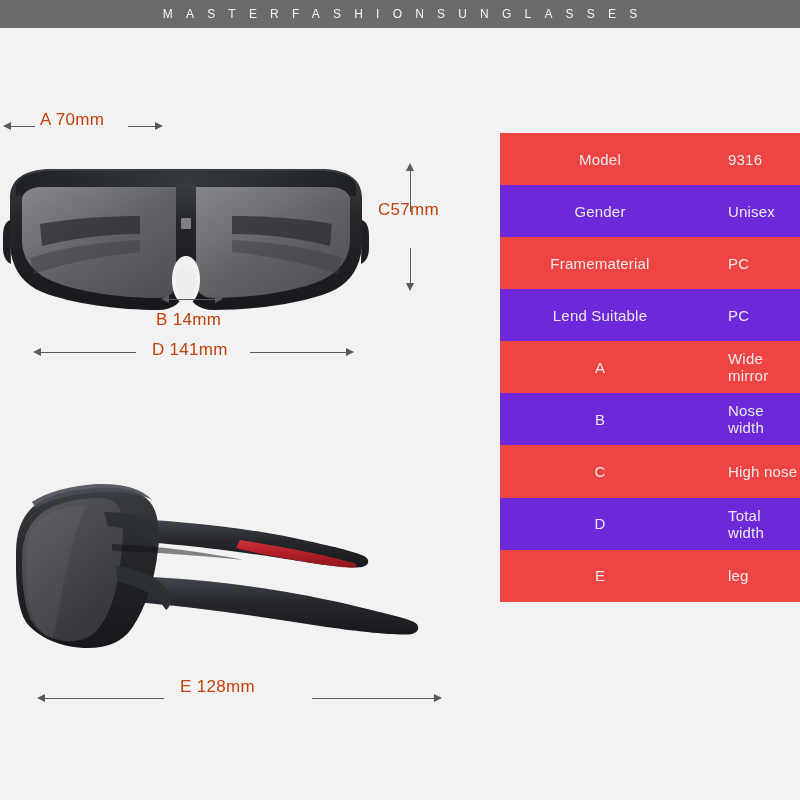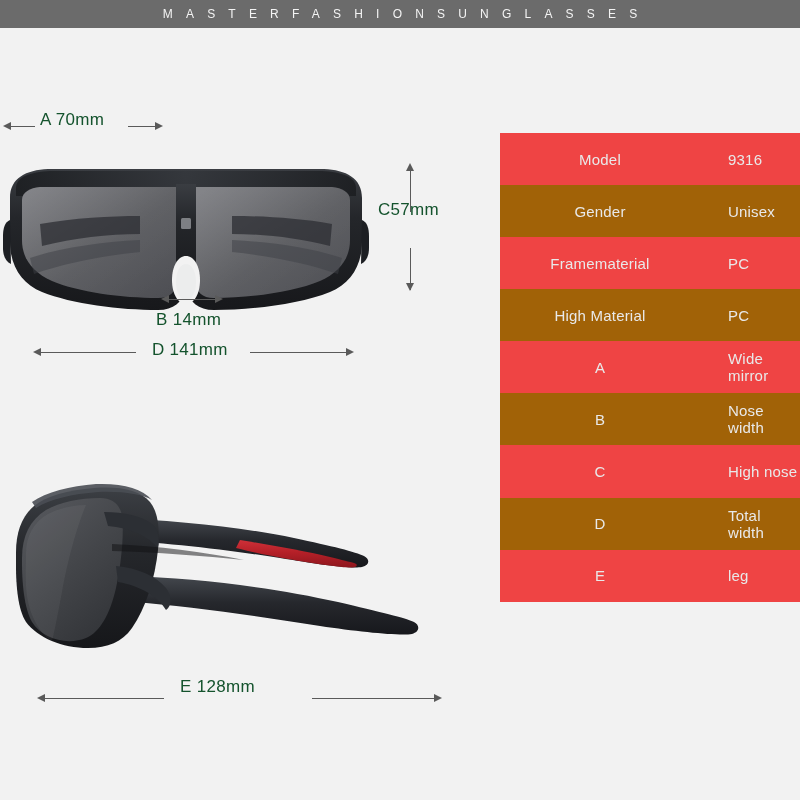--- a/index.html
+++ b/index.html
@@ -28,21 +28,21 @@
     font-size:12px;
     letter-spacing:13.2px;
     text-indent:13.2px;
     font-weight:400;
     white-space:nowrap;
   }
 
   
   .dim-label {
     position:absolute;
-    color:#14532d;
+    color:#c2410c;
     font-size:17px;
     white-space:nowrap;
     letter-spacing:.3px;
   }
   .dim-line {
     position:absolute;
     background:#5a5a5a;
     height:1px;
   }
   .dim-vline {
@@ -69,21 +69,21 @@
     width:300px; height:573px;
     overflow:hidden;
   }
   .spec-row {
     display:flex;
     align-items:center;
     height:52.09px;
     width:100%;
   }
   .spec-row.odd  { background:#ef4444; }
-  .spec-row.even { background:#a16207; }
+  .spec-row.even { background:#6d28d9; }
   .spec-label {
     width:200px;
     text-align:center;
     color:#e9e9e9;
     font-size:15px;
     letter-spacing:.2px;
   }
   .spec-value {
     flex:1;
     padding-left:0px;
@@ -293,21 +293,21 @@
       <div class="spec-label">Gender</div>
       <div class="spec-value">Unisex</div>
     </div>
 
     <div class="spec-row odd">
       <div class="spec-label">Framematerial</div>
       <div class="spec-value">PC</div>
     </div>
 
     <div class="spec-row even">
-      <div class="spec-label">High Material</div>
+      <div class="spec-label">Lend Suitable</div>
       <div class="spec-value">PC</div>
     </div>
 
 
 
     <div class="spec-row odd">
       <div class="spec-label">A</div>
       <div class="spec-value">Wide mirror</div>
     </div>
 

